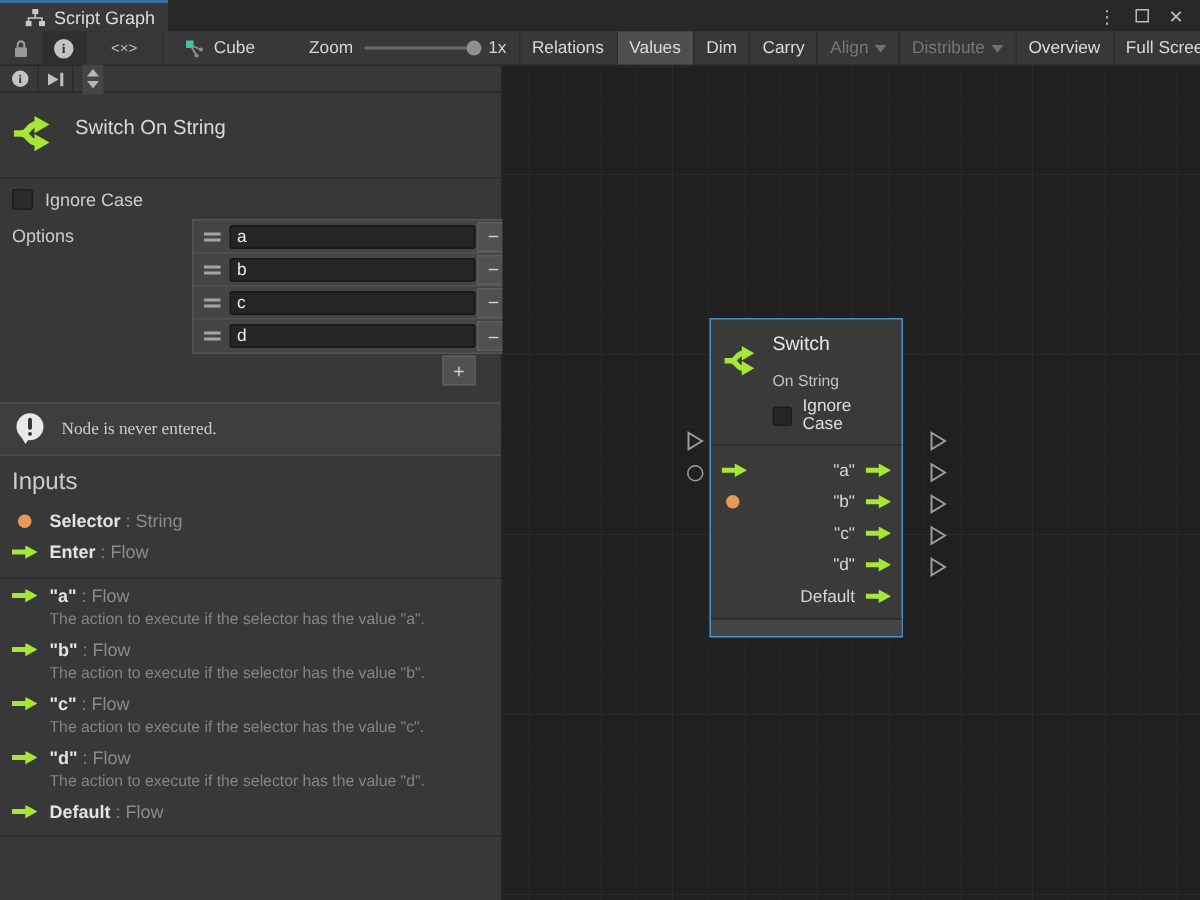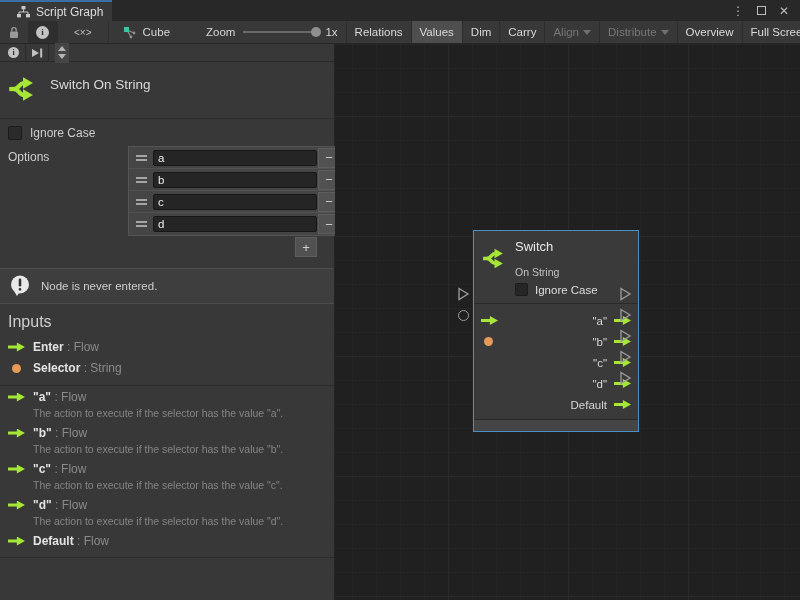--- a/index.html
+++ b/index.html
@@ -57,21 +57,21 @@
   .options-label { color:#cdcdcd; width:120px; flex:0 0 120px; padding-top:4px; }
   .optlist { flex:1; background:#454545; border:1px solid #545454; }
   .opt-row { height:22px; display:flex; align-items:center; border-bottom:1px solid #525252; }
   .drag-handle { width:24px; display:flex; flex-direction:column; gap:2px; align-items:center; flex:0 0 24px; }
   .drag-handle i { display:block; width:11px; height:2px; background:#a5a5a5; }
   .opt-input { flex:1; height:16px; background:#252525; border:1px solid #171717; border-radius:2px; color:#ececec; font-size:11.5px; font-family:"Liberation Sans",sans-serif; padding:0 4px; min-width:0; }
   .mini-btn { width:22px; height:20px; margin:0 1px; background:#515151; border:1px solid #5e5e5e; color:#d0d0d0; display:flex; align-items:center; justify-content:center; font-size:13px; line-height:1; flex:0 0 22px; }
   .plus-row { display:flex; justify-content:flex-end; padding:1px 16px 6px 8px; }
   .plus-holder { width:190px; display:flex; justify-content:flex-end; }
 
-  .warning { margin-top:5px; background:#3e3e3e; border-top:1px solid #4c4c4c; border-bottom:1px solid #4c4c4c; display:flex; align-items:center; gap:9px; padding:5px 8px; }
+  .warning { margin-top:5px; background:#3e3e3e; border-top:1px solid #4c4c4c; border-bottom:1px solid #4c4c4c; display:flex; align-items:center; gap:9px; padding:5px 8px;font-family:Liberation Serif, serif; }
   .warning-text { color:#cdcdcd; font-size:11.5px; }
 
   .section-h { color:#cdcdcd; font-size:16px; padding:9px 8px 5px 8px; }
   .port-row { display:flex; align-items:center; gap:8px; padding:4px 8px 3px 8px; }
   .port-icon-slot { width:17px; flex:0 0 17px; display:flex; justify-content:center; }
   .port-name { color:#e3e3e3; font-weight:bold; font-size:12px; }
   .port-type { color:#8b8b8b; font-size:12px; }
   .port-desc { color:#858585; font-size:10.5px; padding:0 8px 3px 33px; }
   .value-dot { width:9px; height:9px; border-radius:50%; background:var(--value-orange); display:inline-block; }
   .insp-fill { flex:1; }
@@ -82,21 +82,21 @@
   
   .canvas { flex:1; position:relative; overflow:hidden; background-color:#202020;
     background-image:
       linear-gradient(#2b2b2b 1px, transparent 1px),
       linear-gradient(90deg, #2b2b2b 1px, transparent 1px),
       linear-gradient(#252525 1px, transparent 1px),
       linear-gradient(90deg, #252525 1px, transparent 1px);
     background-size:120px 120px,120px 120px,24px 24px,24px 24px;
     background-position:113px 72px,113px 72px,113px 72px,113px 72px; }
 
-  .node { position:absolute; left:138px; top:186px; width:166px; background:#3a3a3a; border:1px solid var(--selection-blue); }
+  .node { position:absolute; left:138px; top:168px; width:129px; background:#3a3a3a; border:1px solid var(--selection-blue); }
   .node-header { padding:8px 8px 2px 8px; }
   .nh-top { display:flex; align-items:center; gap:8px; }
   .nh-title { color:#e8e8e8; font-size:13px; }
   .nh-sub { color:#c2c2c2; font-size:10.5px; margin-top:12px; }
   .nh-check { display:flex; align-items:center; gap:7px; margin:5px 0 5px 33px; color:#dedede; font-size:11.5px; }
   .nh-check .checkbox { width:13px; height:13px; background:#262626; }
   .node-body { border-top:1px solid #2a2a2a; padding:6px 0 4px 0; }
   .n-row { height:21px; display:flex; align-items:center; padding:0 7px; }
   .n-left { width:20px; flex:0 0 20px; display:flex; align-items:center; }
   .n-label { margin-left:auto; color:#d6d6d6; font-size:11.5px; }
@@ -272,29 +272,29 @@
           <path d="M6 17 L9 22 L12 17.5 Z" fill="#e9e9e9"></path>
           <rect x="10.7" y="4.5" width="2.6" height="8" rx="1.2" fill="#333"></rect>
           <rect x="10.7" y="14" width="2.6" height="2.6" rx="1.2" fill="#333"></rect>
         </svg>
         <span class="warning-text">Node is never entered.</span>
       </div>
 
       <div class="section-h">Inputs</div>
       <div class="port-row">
         <span class="port-icon-slot">
+            <span class="value-dot"></span>
+          </span>
+        <span><span class="port-name">Selector</span><span class="port-type"> : String</span></span>
+      </div>
+      <div class="port-row">
+        <span class="port-icon-slot">
             <span class="flow-arrow"></span>
           </span>
         <span><span class="port-name">Enter</span><span class="port-type"> : Flow</span></span>
-      </div>
-      <div class="port-row">
-        <span class="port-icon-slot">
-            <span class="value-dot"></span>
-          </span>
-        <span><span class="port-name">Selector</span><span class="port-type"> : String</span></span>
       </div>
 
       <div class="hr" style="margin-top:7px;"></div>
 
 
       <div class="port-row">
         <span class="port-icon-slot">
             <span class="flow-arrow"></span>
           </span>
         <span><span class="port-name">"a"</span><span class="port-type"> : Flow</span></span>

